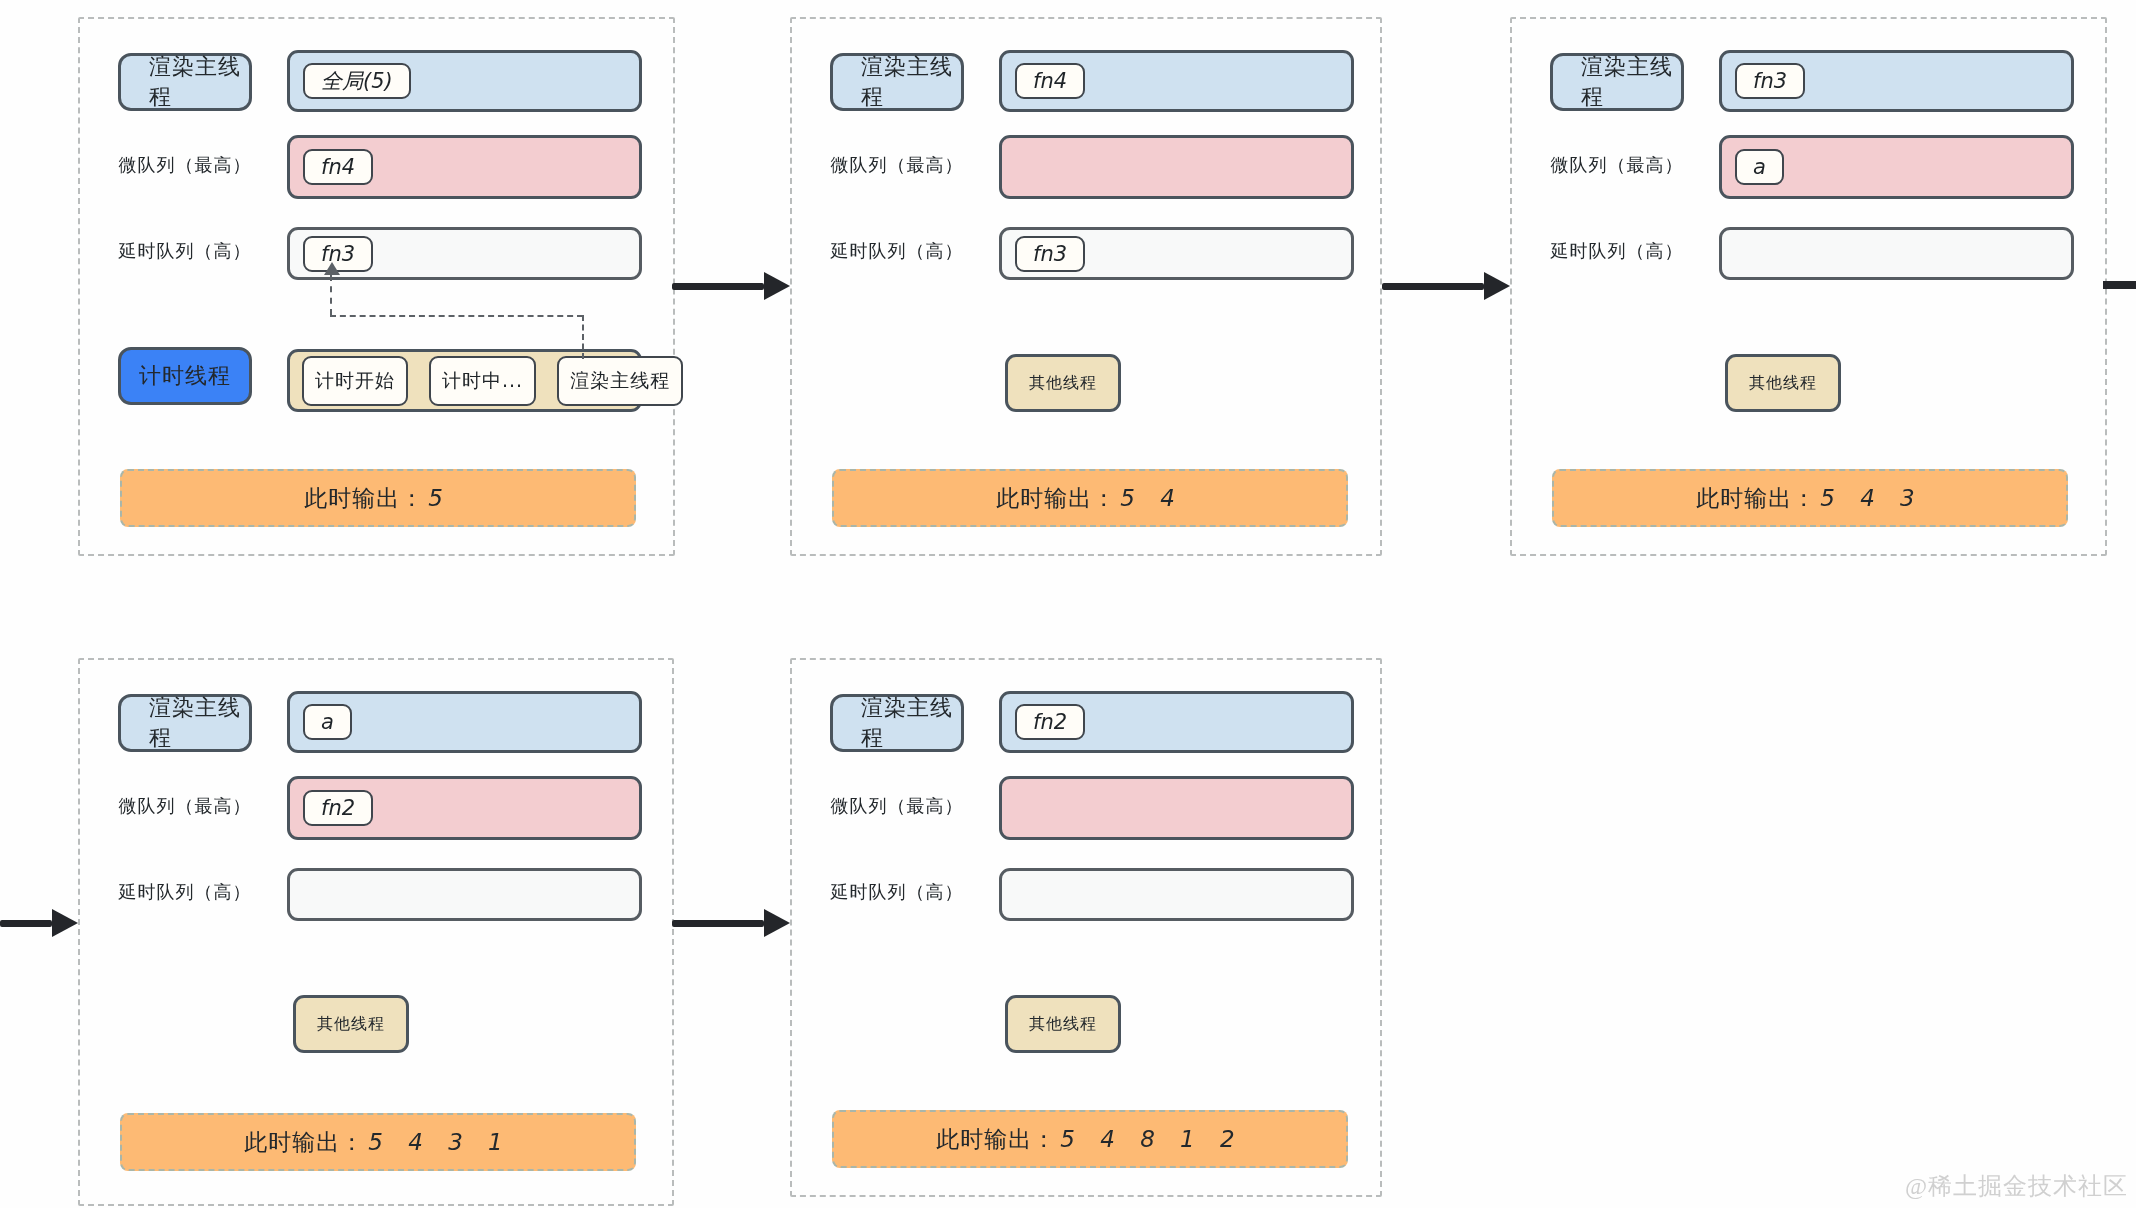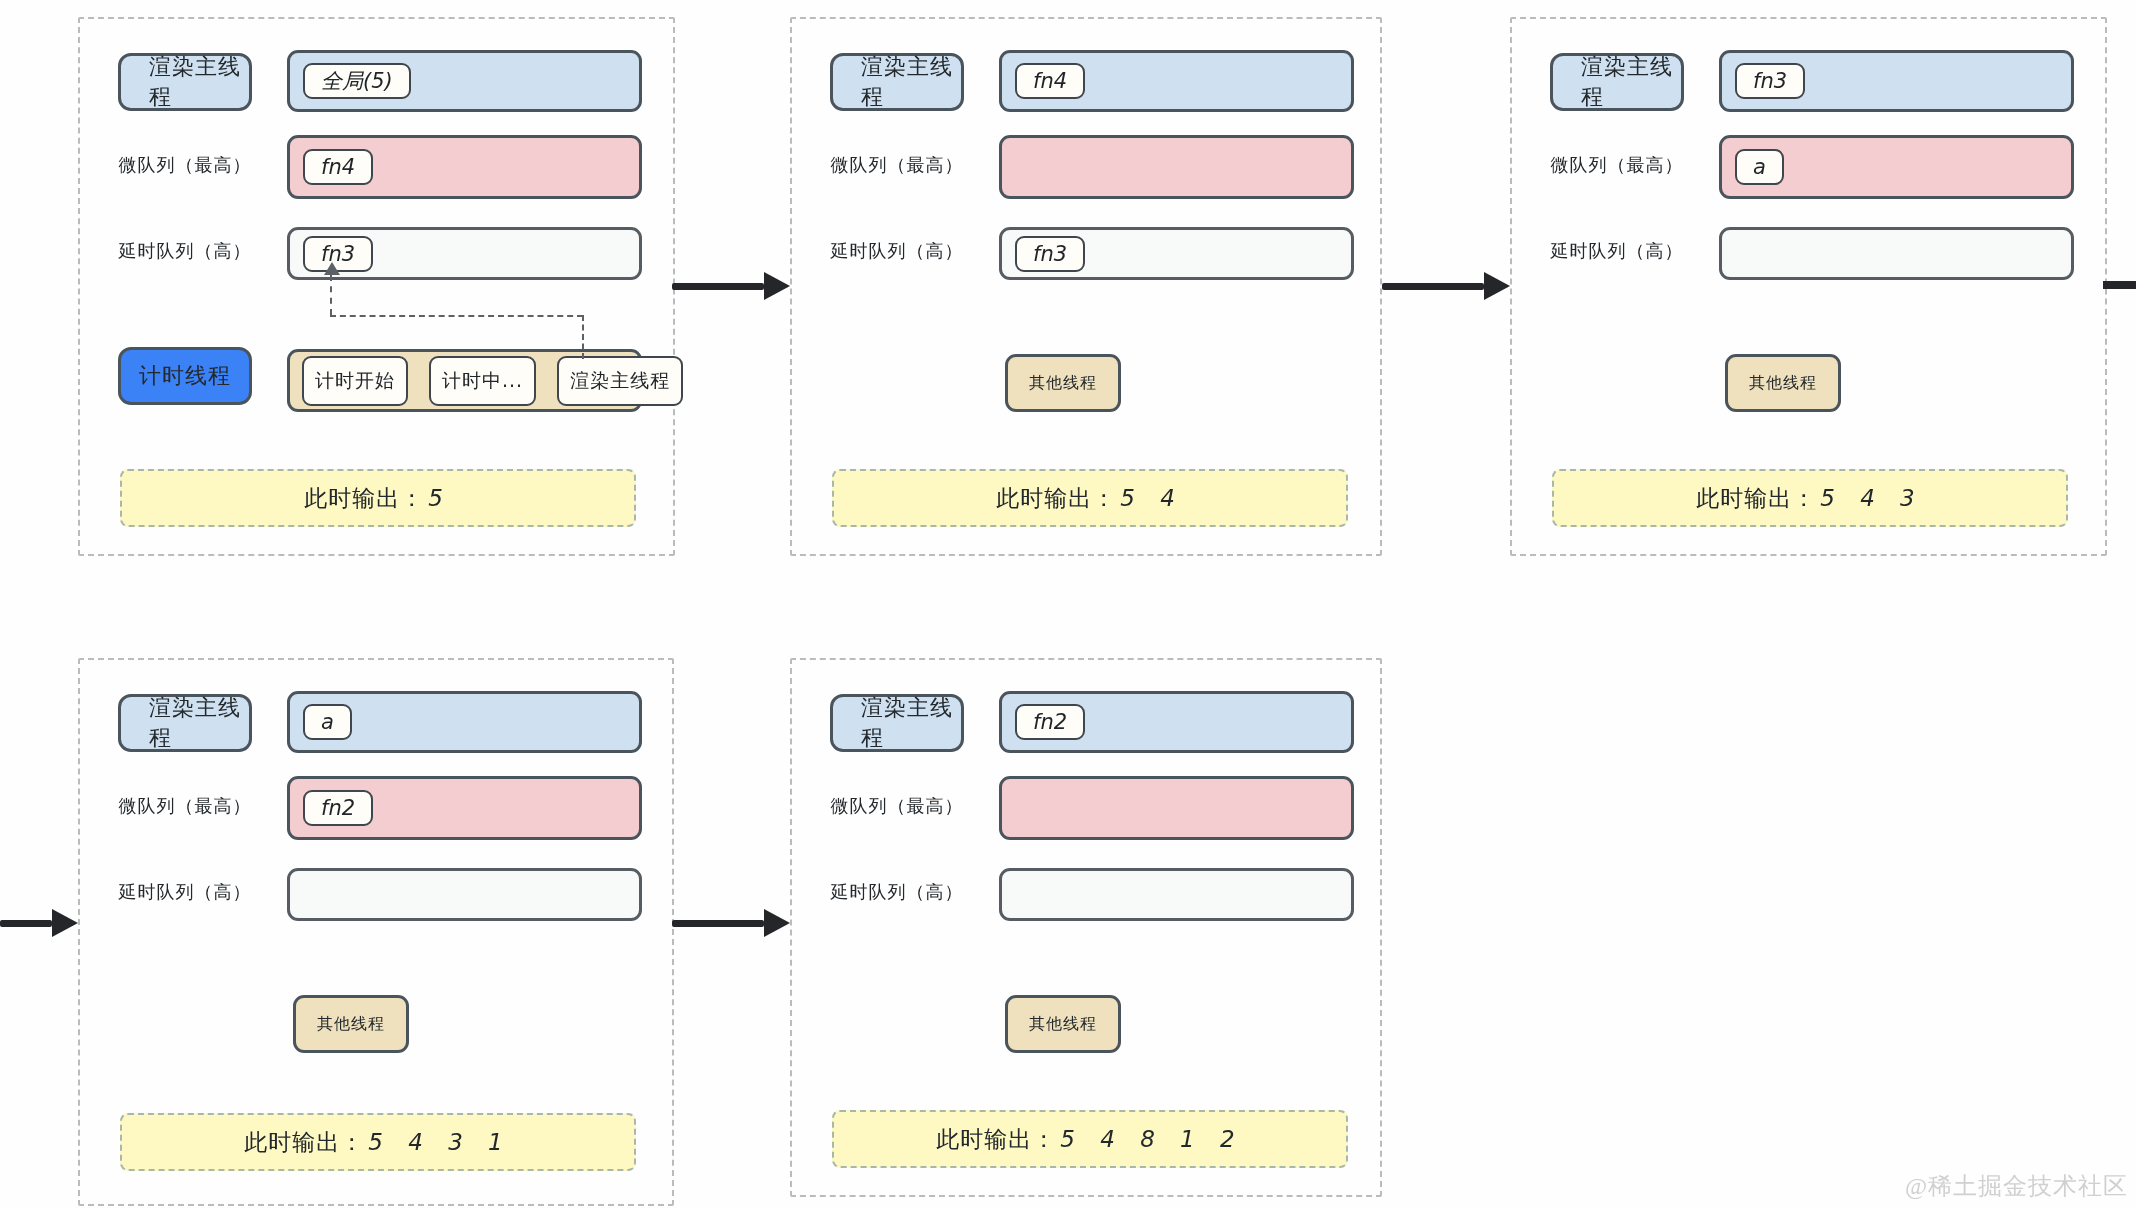--- a/index.html
+++ b/index.html
@@ -37,21 +37,21 @@
     padding:0 16px;font-size:21px;font-style:italic;color:#1f2428;white-space:nowrap;
   }
   .chip.cn{font-style:normal;font-size:19px;padding:0 11px;height:50px;letter-spacing:1px;}
   .other-box{
     position:absolute;left:213px;top:335px;width:116px;height:58px;box-sizing:border-box;
     background:#efe1bd;border:3px solid #4a545d;border-radius:11px;
     display:flex;align-items:center;justify-content:center;font-size:16px;letter-spacing:1px;
   }
   .green-bar{
     position:absolute;left:40px;top:450px;width:516px;height:58px;box-sizing:border-box;
-    background:#fef9c3;border:2px dashed #a9b6aa;border-radius:8px;
+    background:#fdba74;border:2px dashed #a9b6aa;border-radius:8px;
     display:flex;align-items:center;justify-content:center;
     font-size:23px;letter-spacing:1px;
   }
   .green-bar .vals{letter-spacing:9px;margin-left:4px;font-style:italic;}
   
   .arrow{position:absolute;display:flex;align-items:center;height:28px;}
   .arrow .shaft{flex:1;height:7px;background:#24262a;border-radius:2px;}
   .arrow .head{width:0;height:0;border-top:14px solid transparent;border-bottom:14px solid transparent;border-left:26px solid #24262a;}
   .arrow-stub{position:absolute;height:8px;background:#24262a;}
   

